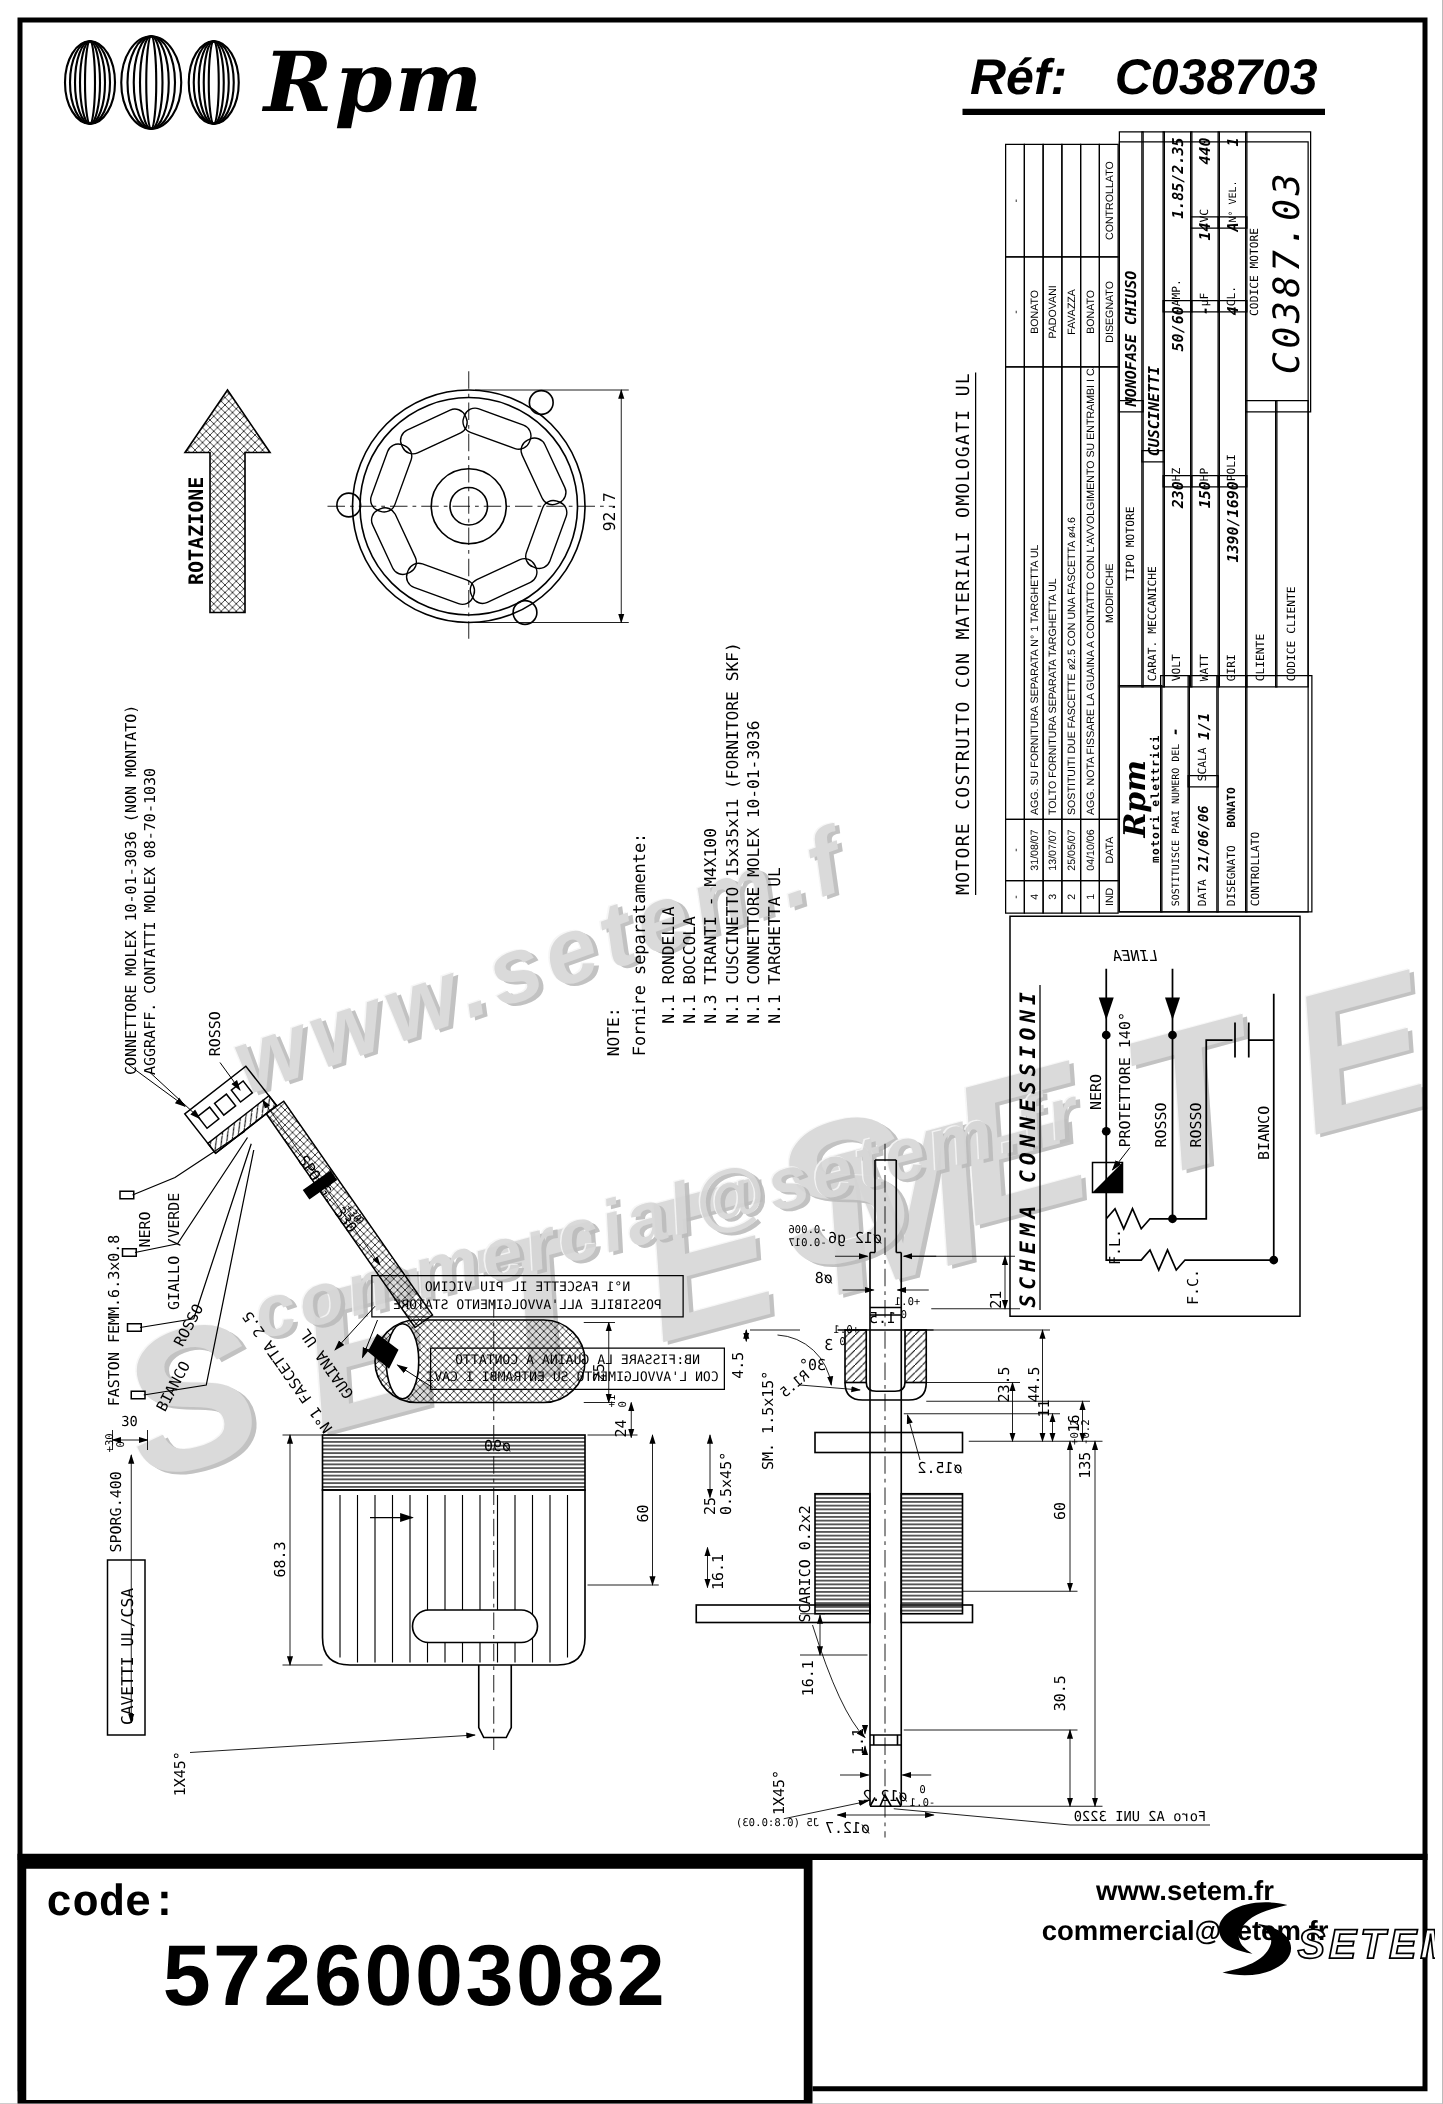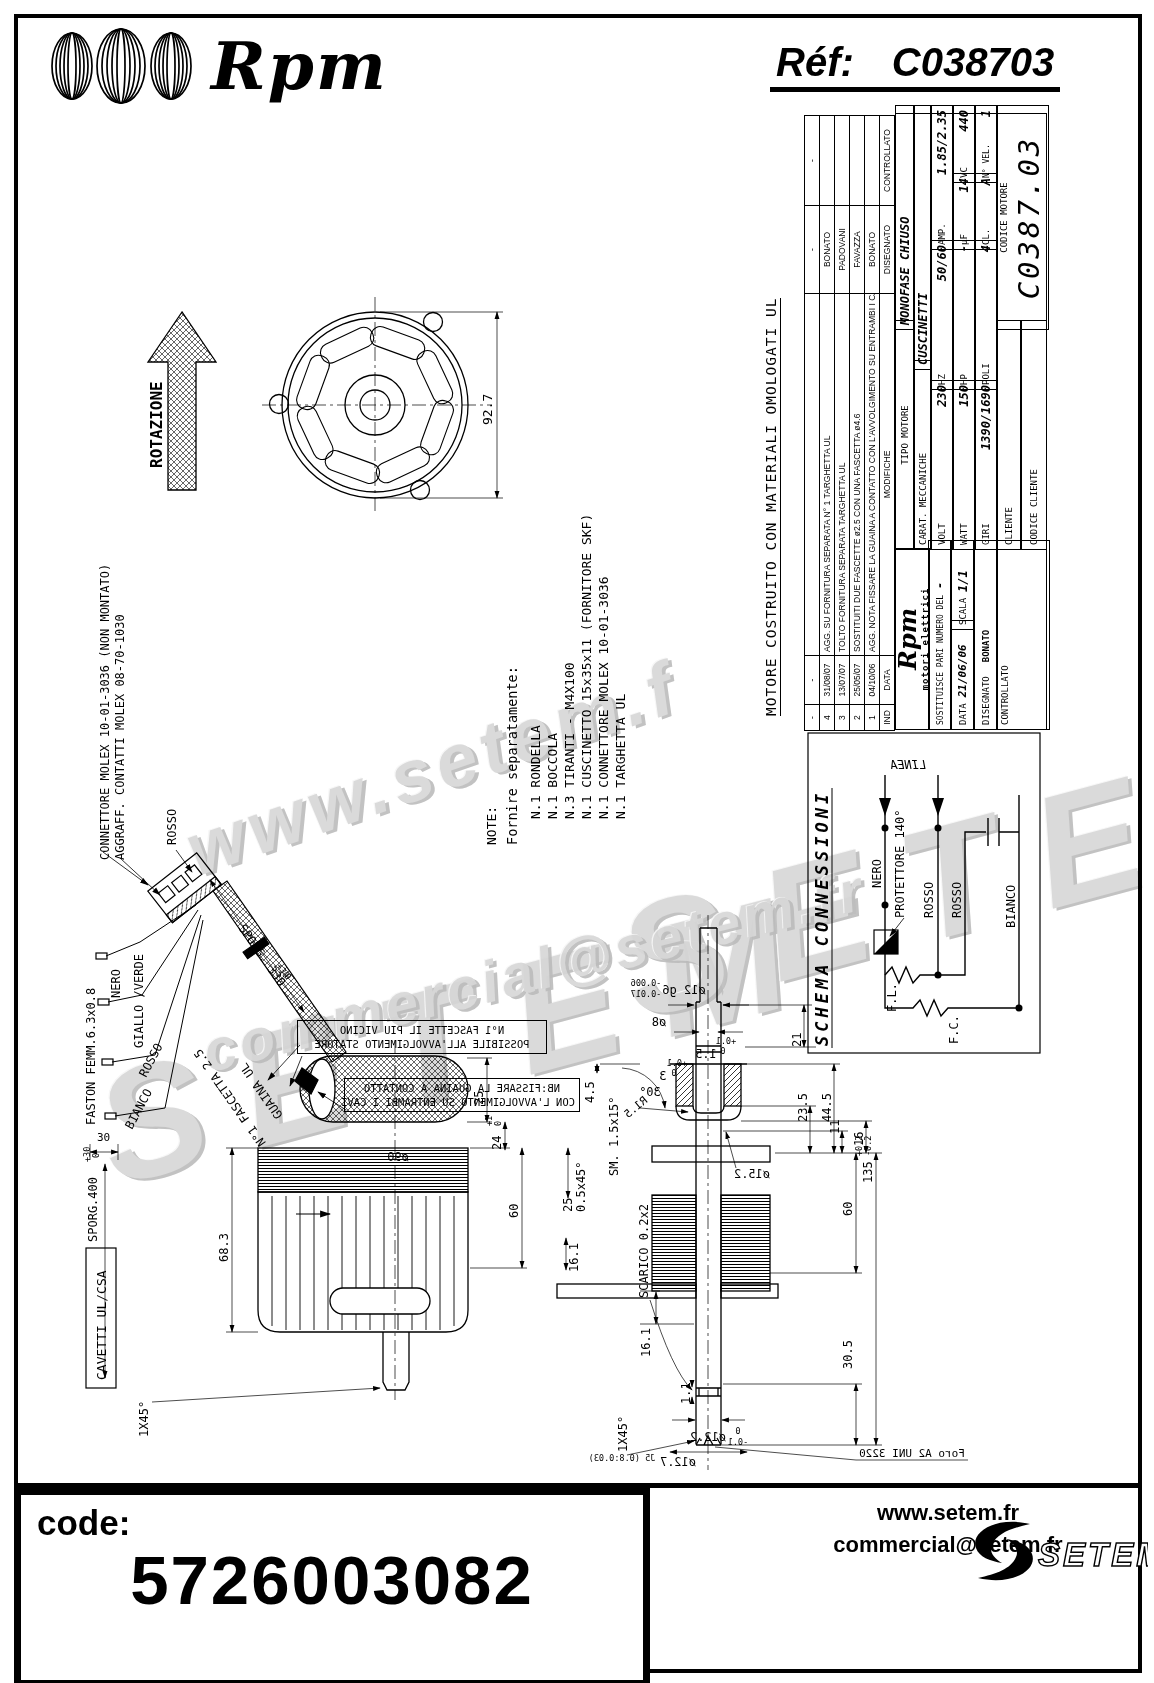--- a/index.html
+++ b/index.html
@@ -46,21 +46,21 @@
         padding:0 4px;white-space:nowrap;overflow:hidden;}
   .cl{font-size:9px;} .cv{font-style:italic;font-weight:bold;font-size:12px;}
   .logoCell{flex-direction:column;justify-content:center;padding:0;}
   .logoBrand{font-family:"DejaVu Serif",serif;font-style:italic;font-weight:bold;font-size:24px;line-height:1;}
   .logoSub{font-size:9px;font-weight:bold;letter-spacing:1px;}
   .codmotCell{flex-direction:column;justify-content:flex-start;padding-top:2px;}
   .codmotVal{font-style:italic;font-size:29px;letter-spacing:3px;margin-top:3px;}
   
   .footsep{position:absolute;left:14px;right:12px;top:1483px;height:5px;background:#000;z-index:3;}
   .codebox{position:absolute;left:14px;top:1488px;width:622px;height:185px;border:7px solid #000;z-index:3;background:#fff;}
-  .codebox .clab{font-family:Liberation Sans, sans-serif;font-weight:bold;font-size:35px;margin:8px 0 0 16px;}
+  .codebox .clab{font-family:Liberation Mono, monospace;font-weight:bold;font-size:35px;margin:8px 0 0 16px;}
   .codebox .cval{font-family:"Liberation Sans",sans-serif;font-weight:bold;font-size:69px;letter-spacing:2px;text-align:center;margin-top:-2px;}
   .fmid{position:absolute;left:660px;top:1500px;width:480px;z-index:3;text-align:center;font-family:Liberation Sans, sans-serif;margin-left:48px;}
   .fsite{font-weight:bold;font-size:22px;}
   .femail{font-weight:bold;font-size:22px;margin-top:6px;}
   .faddr{font-size:16.5px;margin-top:22px;letter-spacing:0px;}
   .setemlogo{position:absolute;left:968px;top:1520px;z-index:4;}
 </style>
 </head>
 <body>
 

